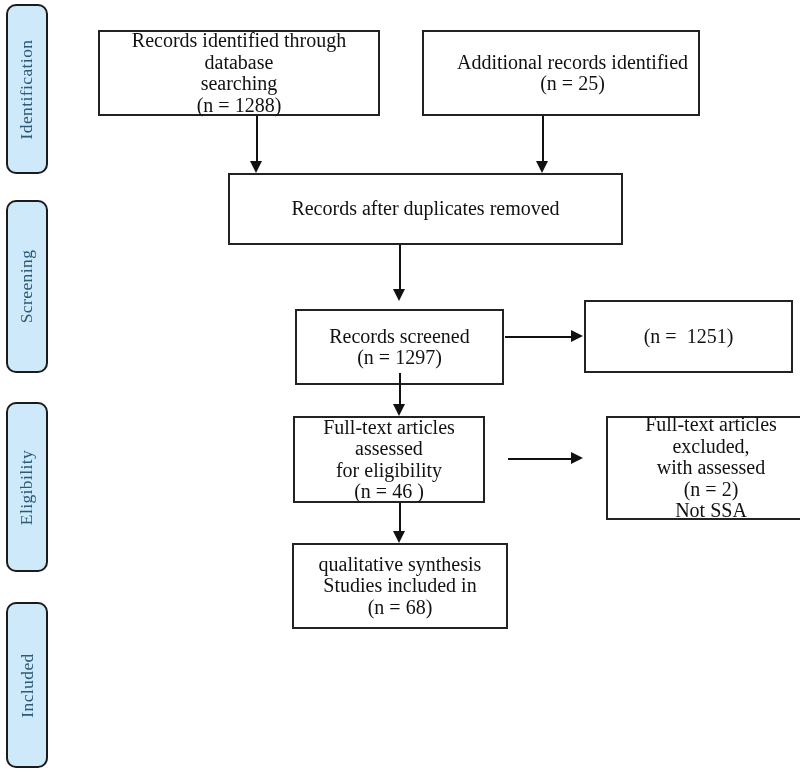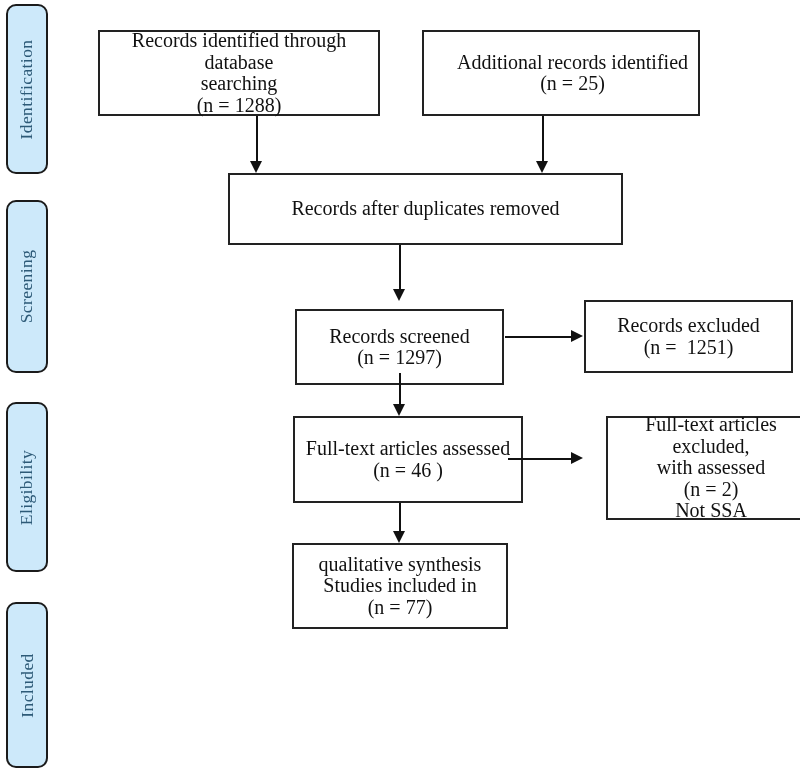--- a/index.html
+++ b/index.html
@@ -92,40 +92,40 @@
   <div class="node" style="left:228px; top:173px; width:395px; height:72px;">
     <div>Records after duplicates removed</div>
   </div>
 
   <div class="node" style="left:295px; top:309px; width:209px; height:76px;">
     <div>Records screened</div>
     <div>(n = 1297)</div>
   </div>
 
   <div class="node" style="left:584px; top:300px; width:209px; height:73px;">
-    <div>Records excluded</div>
     <div>(n = &nbsp;1251)</div>
   </div>
 
-  <div class="node" style="left:293px; top:416px; width:230px; height:87px;">
+  <div class="node" style="left:293px; top:416px; width:192px; height:87px;">
     <div>Full-text articles assessed</div>
+    <div>for eligibility</div>
     <div>(n = 46&nbsp;)</div>
   </div>
 
   <div class="node" style="left:606px; top:416px; width:210px; height:104px;">
     <div>Full-text articles excluded,</div>
     <div>with assessed</div>
     <div>(n = 2)</div>
     <div>Not SSA</div>
   </div>
 
   <div class="node" style="left:292px; top:543px; width:216px; height:86px;">
     <div>qualitative synthesis</div>
     <div>Studies included in</div>
-    <div>(n = 77)</div>
+    <div>(n = 68)</div>
   </div>
 
   <div class="vl" style="left:256px; top:116px; height:46px;"></div>
   <div class="ah-down" style="left:250px; top:161px;"></div>
 
   <div class="vl" style="left:542px; top:116px; height:46px;"></div>
   <div class="ah-down" style="left:536px; top:161px;"></div>
 
   <div class="vl" style="left:399px; top:245px; height:45px;"></div>
   <div class="ah-down" style="left:393px; top:289px;"></div>

